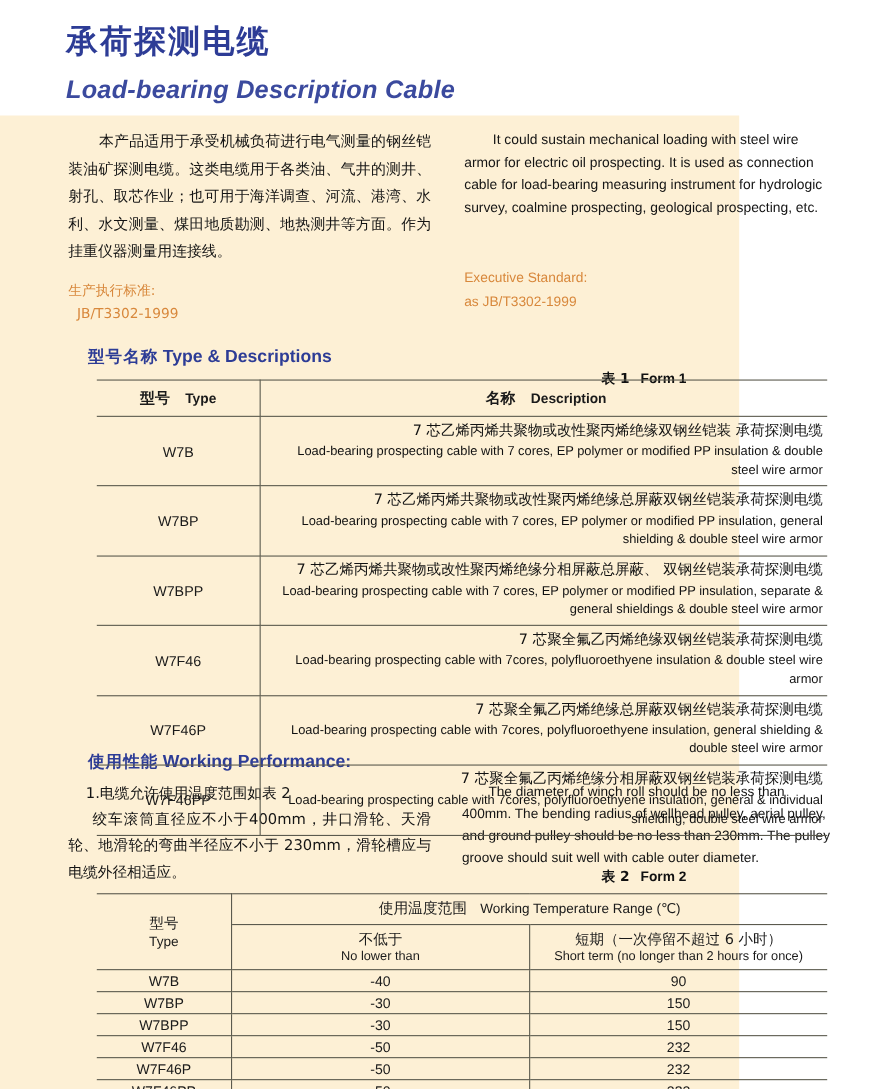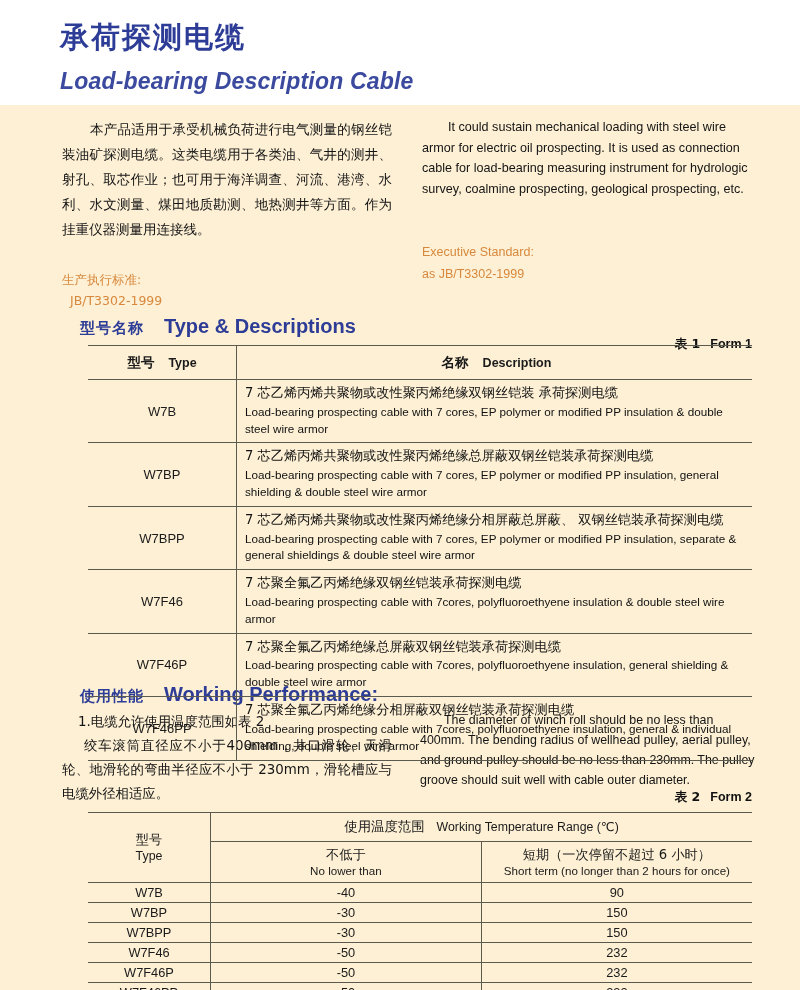--- a/index.html
+++ b/index.html
@@ -45,21 +45,21 @@
     font-size: 23px;
     font-weight: bold;
     font-style: italic;
     color: #3b4a9e;
     letter-spacing: 0.2px;
   }
   
   .body-area {
     position: absolute;
     top: 105px; left: 0;
-    width: 800px;
+    width: 672px;
     height: 885px;
     background: #fdf0d5;
   }
   
   .intro {
     position: absolute;
     top: 12px;
     left: 0;
     width: 800px;
     display: flex;
@@ -68,21 +68,21 @@
     width: 330px;
     margin-left: 62px;
     font-size: 13.5px;
     line-height: 1.86;
     color: #141414;
     text-align: justify;
     font-family: "DejaVu Sans", "Liberation Sans", sans-serif;
   }
   .intro-col-cn .indent { text-indent: 28px; display: block; }
   .intro-col-cn .std {
-    margin-top: 26px;
+    margin-top: 10px;
     color: #d8883c;
     font-size: 12.5px;
     line-height: 1.7;
     text-indent: 0;
   }
   .intro-col-cn .std .line2 { display: block; padding-left: 8px; }
   .intro-col-en {
     width: 335px;
     margin-left: 30px;
     font-size: 12.6px;
@@ -107,22 +107,22 @@
     font-weight: bold;
     white-space: nowrap;
   }
   .section-head .cn {
     font-size: 15px;
     font-family: "DejaVu Sans", "Liberation Sans", sans-serif;
     letter-spacing: 1px;
     margin-left: 20px;
   }
   .section-head .en {
-    font-size: 20px;
-    margin-left: 20px;
+    font-size: 16px;
+    margin-left: 4px;
   }
   .form-label {
     position: absolute;
     right: 48px;
     font-size: 12.5px;
     font-weight: bold;
     color: #111;
     white-space: nowrap;
   }
   .form-label .cn {
@@ -149,21 +149,21 @@
   }
   .tbl1 .c-type {
     width: 144px;
     text-align: center;
     font-size: 13px;
     border-right: 1.4px solid #5b5a4e;
     padding: 4px 2px;
   }
   .tbl1 .c-desc {
     padding: 4px 4px 5px 8px;
-    text-align: left;
+    text-align: right;
   }
   .tbl1 thead .c-type,
   .tbl1 thead .c-desc {
     padding-top: 7px;
     padding-bottom: 7px;
   }
   .hd-cn {
     font-size: 13.5px;
     font-family: "DejaVu Sans", "Liberation Sans", sans-serif;
   }

